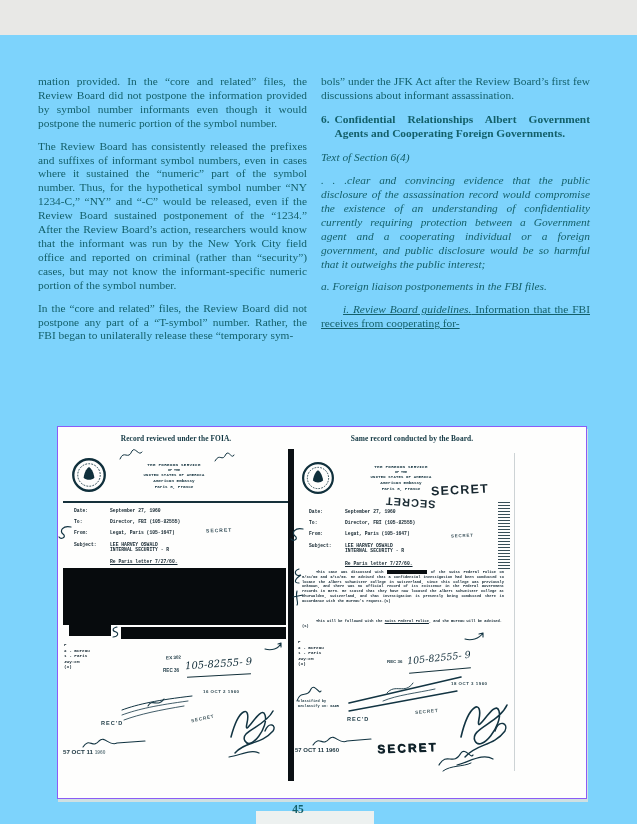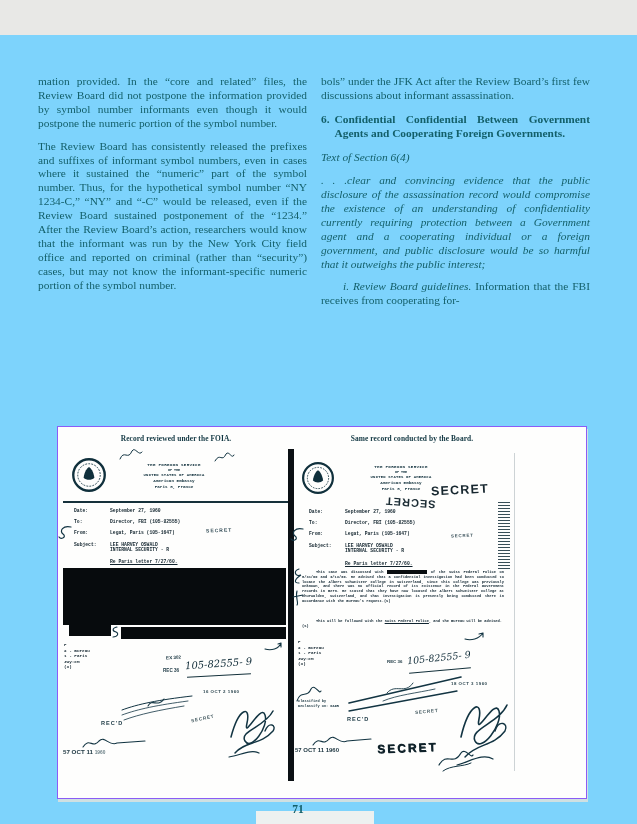--- a/index.html
+++ b/index.html
@@ -10,21 +10,21 @@
   .col-left{left:38px;}
   .col-right{left:321px;}
   .col p{margin:0 0 9px 0;}
   .heading{display:flex;gap:5px;font-weight:bold;margin:4px 0 11px 0;line-height:14.2px;}
   .hnum{flex:0 0 auto;}
   .htext{text-align:justify;}
   .ital{font-style:italic;}
   .subhead{margin-bottom:11px;}
   .quote{margin-left:15px;margin-bottom:11px;}
   .item-a{margin-left:15px;padding-left:12px;text-indent:-12px;margin-bottom:11px;}
-  .para-i{text-indent:22px;}
+  .para-i{text-indent:22px;text-decoration:underline;}
   
   .figure{position:absolute;left:57px;top:391px;width:528px;height:371px;background:#fefefd;
           border:1px solid #8b5cf6;box-shadow:1px 3px 0 #cfe0e2;}
   .cap{position:absolute;top:7px;width:212px;text-align:center;font-size:7.4px;font-weight:bold;
        color:#0f3540;letter-spacing:.1px;}
   .cap-l{left:12px;}
   .cap-r{left:248px;}
   .divider{position:absolute;left:230px;top:22px;width:6px;height:332px;background:#0b1014;}
   .paper-edge{position:absolute;left:456px;top:26px;width:1px;height:318px;background:#cdd3d5;}
   .scan{position:absolute;top:22px;height:340px;font-family:"Liberation Mono",monospace;color:#12242e;}
@@ -63,30 +63,32 @@
   .pageno{position:absolute;left:278px;top:768px;width:40px;text-align:center;font-size:11.5px;font-weight:bold;color:#135f69;}
 </style>
 </head>
 <body>
 
 <div class="page">
 
   <div class="col col-left">
     <p>mation provided. In the “core and related” files, the Review Board did not postpone the information provided by symbol number informants even though it would postpone the numeric portion of the symbol number.</p>
     <p>The Review Board has consistently released the prefixes and suffixes of informant symbol numbers, even in cases where it sustained the “numeric” part of the symbol number. Thus, for the hypothetical symbol number “NY 1234-C,” “NY” and “-C” would be released, even if the Review Board sustained postponement of the “1234.” After the Review Board’s action, researchers would know that the informant was run by the New York City field office and reported on criminal (rather than “security”) cases, but may not know the informant-specific numeric portion of the symbol number.</p>
+    <p>In the “core and related” files, the Review Board did not postpone any part of a “T-symbol” number. Rather, the FBI began to unilaterally release these “temporary sym-</p>
   </div>
 
   <div class="col col-right">
     <p>bols” under the JFK Act after the Review Board’s first few discussions about informant assassination.</p>
     <div class="heading">
       <span class="hnum">6.</span>
-      <span class="htext">Confidential Confidential Between Government Agents and Cooperating Foreign Governments.</span>
+      <span class="htext">Confidential Relationships Albert Government Agents and Cooperating Foreign Governments.</span>
     </div>
     <p class="ital subhead">Text of Section 6(4)</p>
     <p class="ital quote">. . .clear and convincing evidence that the public disclosure of the assassination record would compromise the existence of an understanding of confidentiality currently requiring protection between a Government agent and a cooperating individual or a foreign government, and public disclosure would be so harmful that it outweighs the public interest;</p>
+    <p class="ital item-a">a. Foreign liaison postponements in the FBI files.</p>
     <p class="para-i"><span class="ital">i. Review Board guidelines.</span><span> Information that the FBI receives from cooperating for-</span></p>
   </div>
 
   <div class="figure">
     <div class="cap cap-l">Record reviewed under the FOIA.</div>
     <div class="cap cap-r">Same record conducted by the Board.</div>
 
     <div class="scan scan-left">
       <svg class="seal" style="left:8px;top:8px" width="36" height="36" viewBox="0 0 40 40">
         <circle cx="20" cy="20" r="17.5" fill="none" stroke="#10303c" stroke-width="2.6"></circle>
@@ -278,14 +280,14 @@
         <path d="M4,20 C12,6 18,22 26,8 C30,2 36,14 38,10" stroke-width="1.2"></path>
         <path d="M8,26 C16,20 28,22 36,18" stroke-width="1"></path>
       </svg>
       <div class="stamp" style="left:0;top:298px;font-size:6px;color:#1b343f;">57 OCT 11 1960</div>
     </div>
 
     <div class="paper-edge"></div>
   </div>
 
   <div class="pageno-band"></div>
-  <div class="pageno">71</div>
+  <div class="pageno">45</div>
 </div>
 
 </body></html>

